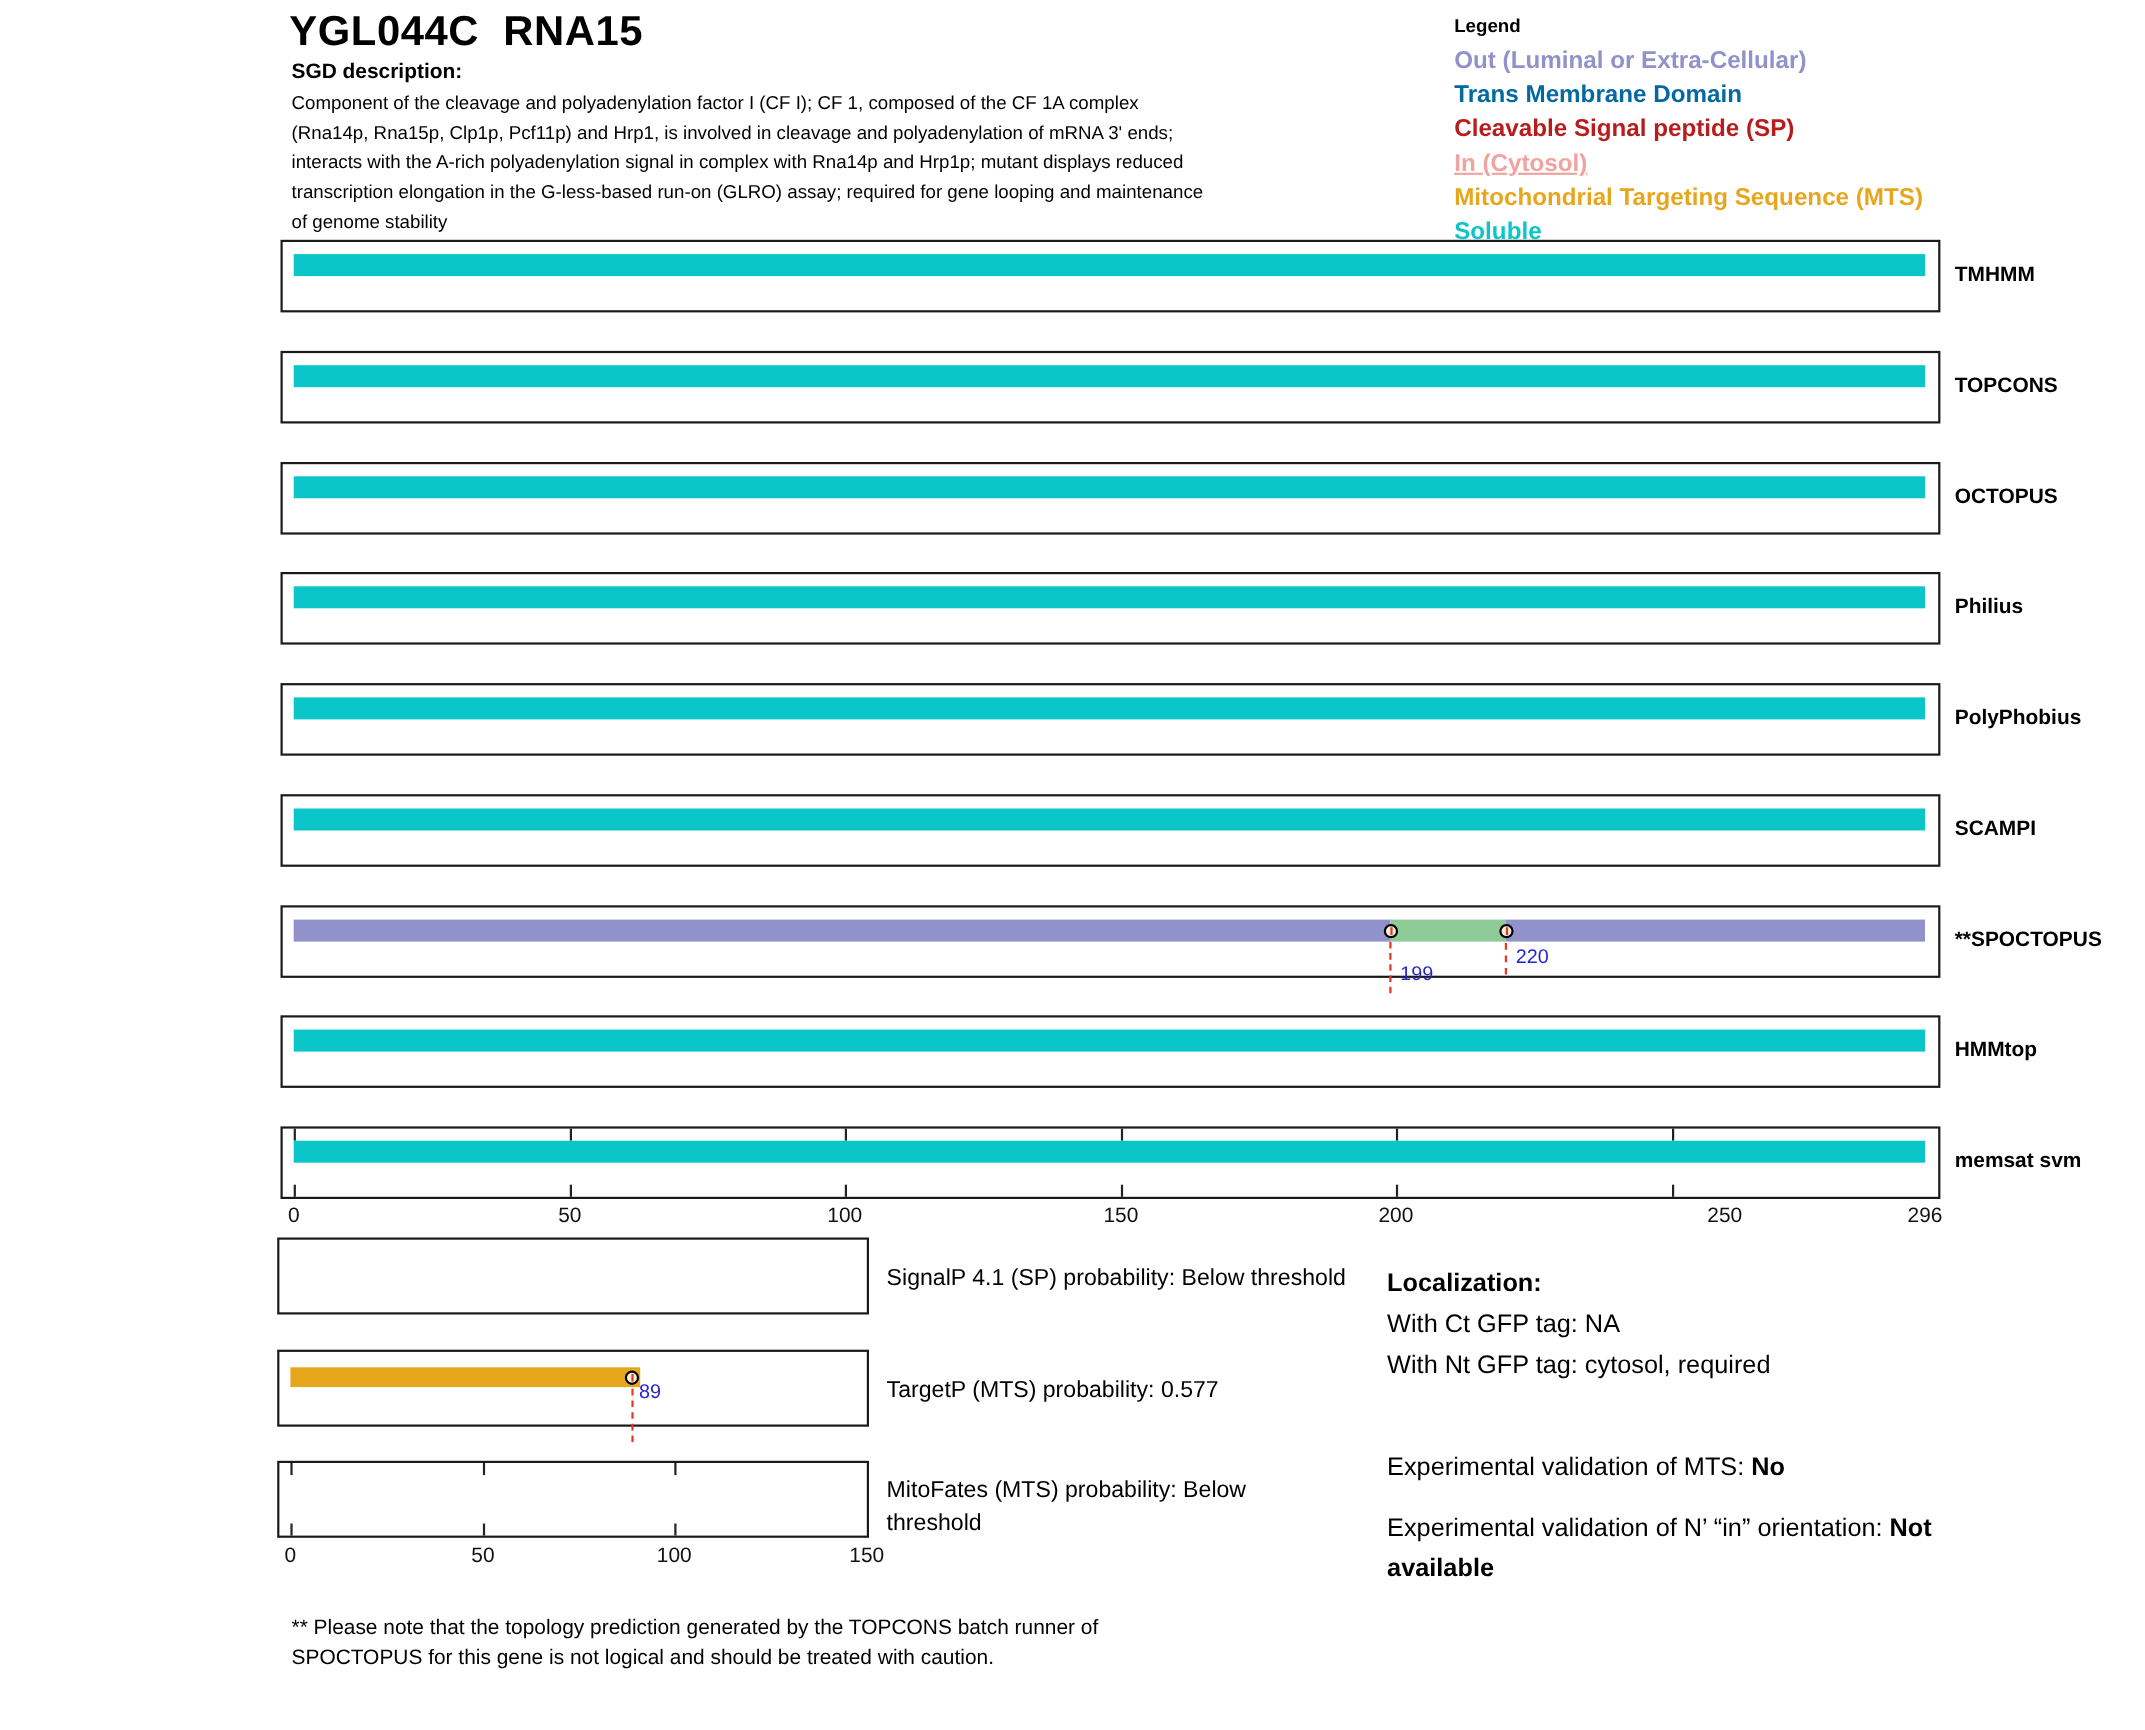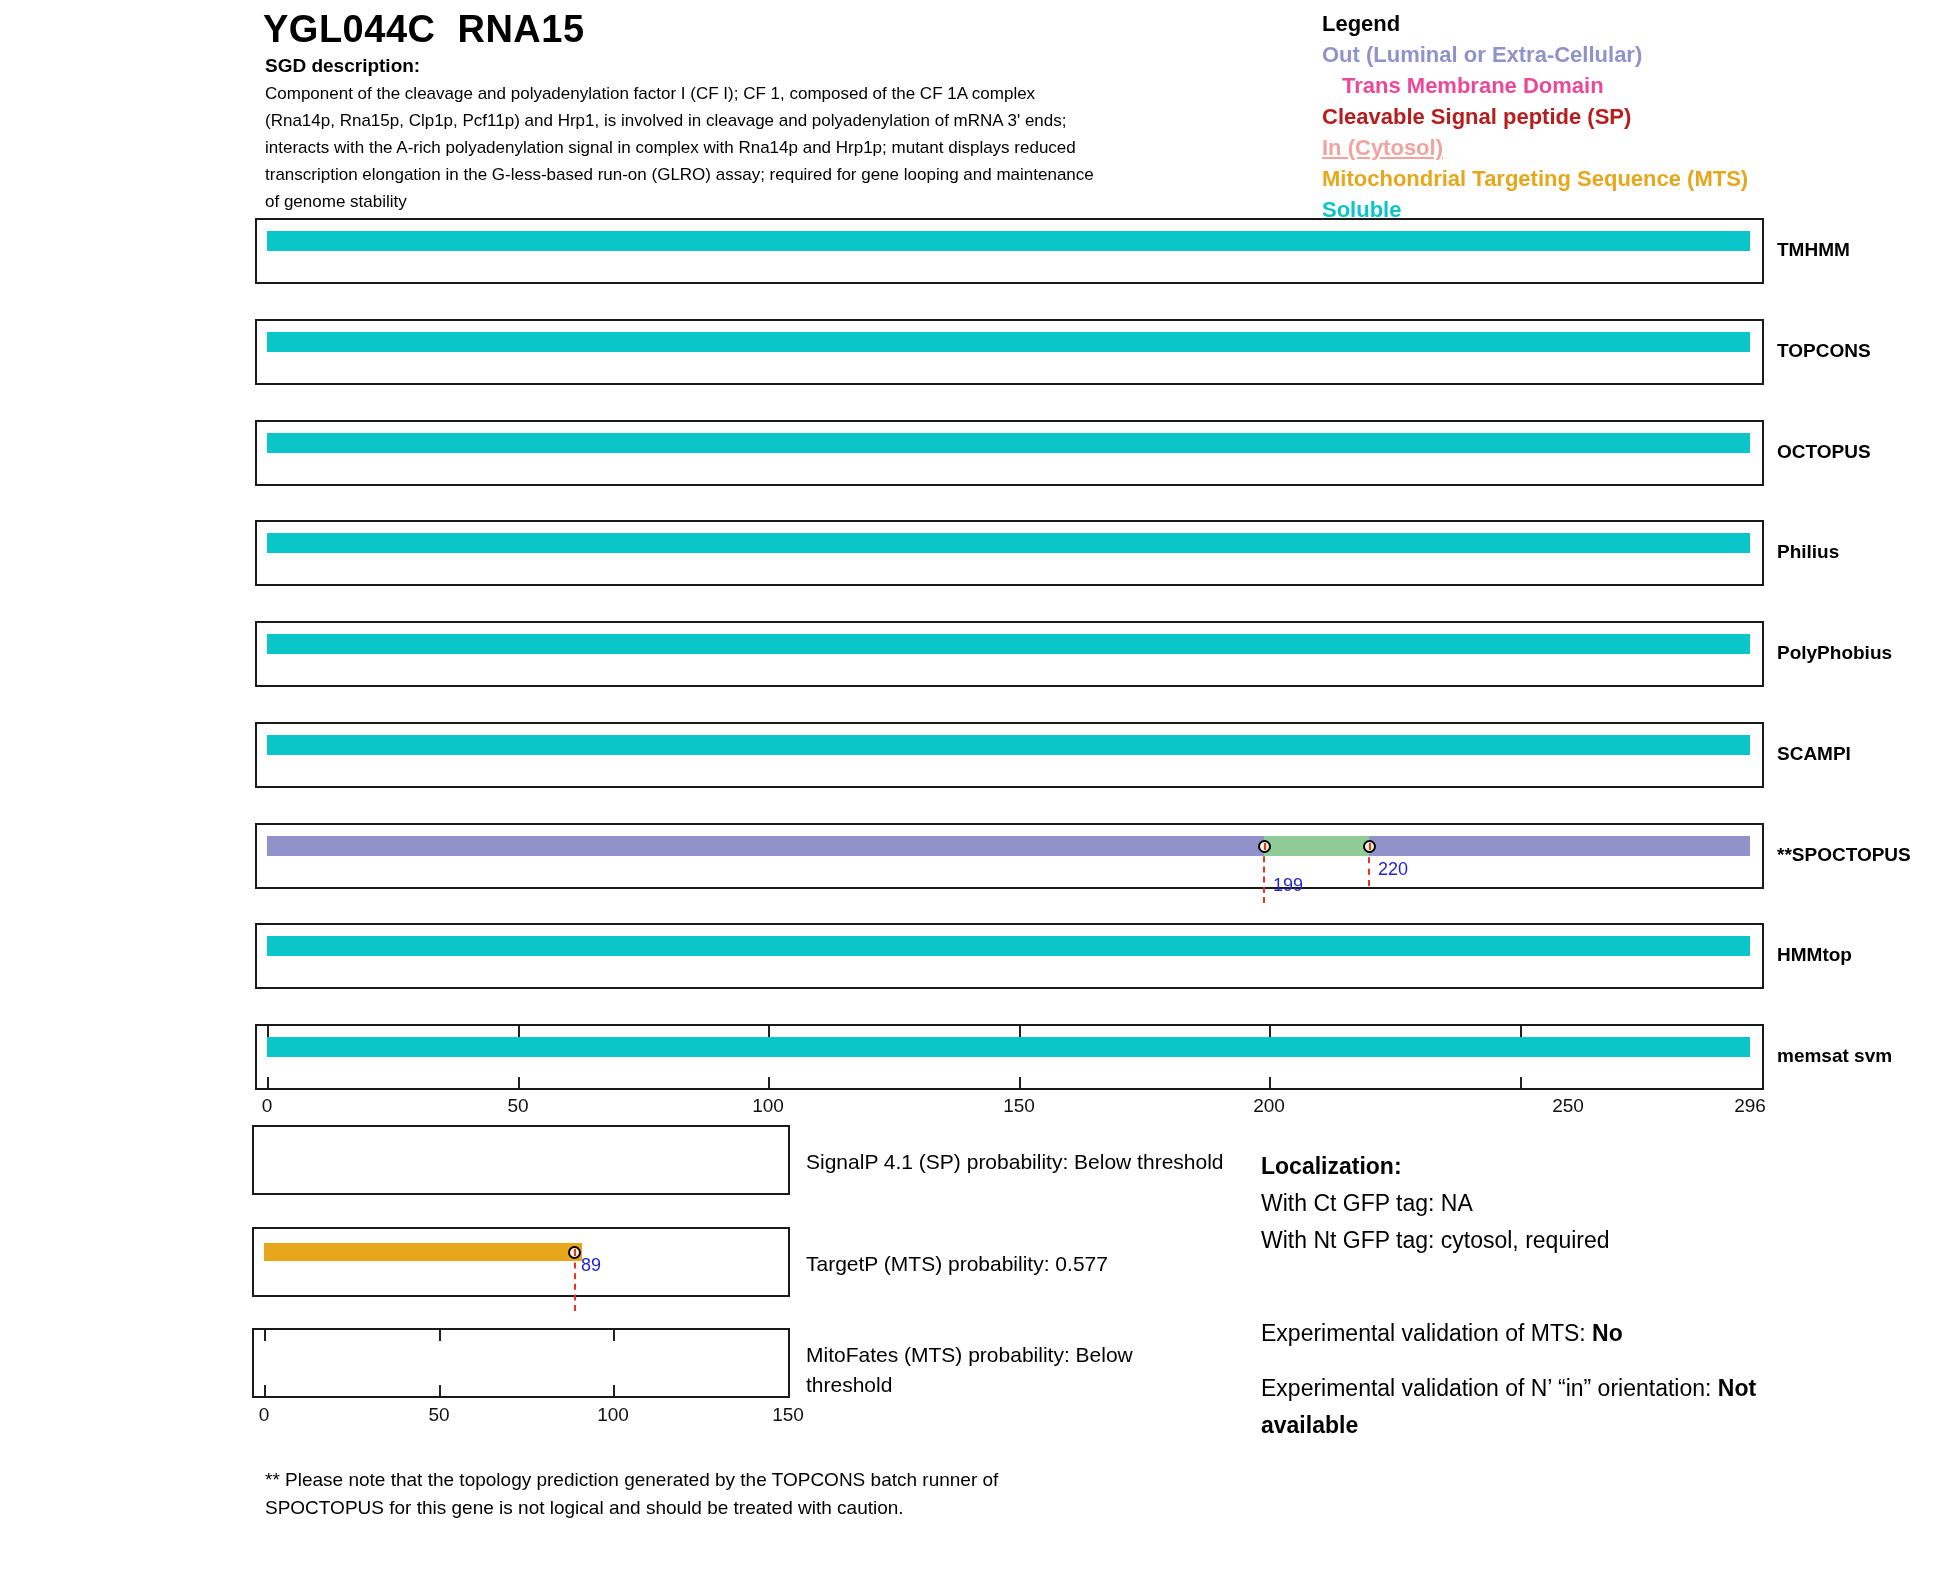--- a/index.html
+++ b/index.html
@@ -4,21 +4,21 @@
 <style>
   html,body{margin:0;padding:0;background:#ffffff;}
   body{width:1950px;height:1573px;position:relative;overflow:hidden;
        font-family:"Liberation Sans","DejaVu Sans",sans-serif;color:#000;}
   .abs{position:absolute;}
   #page-title{left:263px;top:8px;font-size:38px;font-weight:bold;letter-spacing:.5px;}
   #page-title .gap{display:inline-block;width:22px;}
   #sgd-heading{left:265px;top:55px;font-size:19px;font-weight:bold;}
   #sgd-description{left:265px;top:80px;font-size:17px;line-height:27px;}
   #legend{left:1322px;top:8px;}
-  #legend .legend-title{font-size:22px;font-weight:bold;line-height:31px;}
+  #legend .legend-title{font-size:17px;font-weight:bold;line-height:31px;}
   #legend .legend-item{font-size:22px;font-weight:bold;line-height:31px;white-space:nowrap;}
   .track-box{position:absolute;border:2px solid #1a1a1a;background:#fff;box-sizing:border-box;}
   .seg{position:absolute;}
   .track-label{position:absolute;font-size:19px;font-weight:bold;white-space:nowrap;}
   .axis-num{position:absolute;font-size:19px;color:#111;transform:translateX(-50%);white-space:nowrap;}
   .ruler-tick{position:absolute;width:2px;background:#222;}
   .marker-circle{position:absolute;width:9px;height:9px;border:2px solid #000;border-radius:50%;
                  background:#f8f2dc;z-index:3;}
   .marker-circle .inner-dash{position:absolute;left:3.5px;top:1px;width:2px;height:7px;background:#ea3423;}
   .marker-line{position:absolute;width:0;border-left:2px dashed #ea3423;z-index:2;}
@@ -42,21 +42,21 @@
     <div>(Rna14p, Rna15p, Clp1p, Pcf11p) and Hrp1, is involved in cleavage and polyadenylation of mRNA 3' ends;</div>
     <div>interacts with the A-rich polyadenylation signal in complex with Rna14p and Hrp1p; mutant displays reduced</div>
     <div>transcription elongation in the G-less-based run-on (GLRO) assay; required for gene looping and maintenance</div>
     <div>of genome stability</div>
   </div>
 
 <div class="abs" id="legend">
   <div class="legend-title">Legend</div>
 
 <div class="legend-item" style="color: rgb(146, 146, 202);">Out (Luminal or Extra-Cellular)</div>
-    <div class="legend-item" style="color: #ec4899; margin-left: 20px;">Trans Membrane Domain</div>
+    <div class="legend-item" style="color: #0369a1;">Trans Membrane Domain</div>
     <div class="legend-item" style="color: #b91c1c;">Cleavable Signal peptide (SP)</div>
     <div class="legend-item" style="color: rgb(241, 163, 159); text-decoration: underline;">In (Cytosol)</div>
     <div class="legend-item" style="color: rgb(231, 167, 29);">Mitochondrial Targeting Sequence (MTS)</div>
     <div class="legend-item" style="color: rgb(11, 198, 201);">Soluble</div>
   </div>
 
 <div id="tracks-layer">
     <div class="track-box" style="left: 255px; top: 218px; width: 1509px; height: 66px;"></div>
     <div class="seg" style="left: 267px; top: 231px; width: 1483px; height: 20px; background: rgb(11, 198, 201);"></div>
     <div class="track-label" style="left: 1777px; top: 239px;">TMHMM</div>

